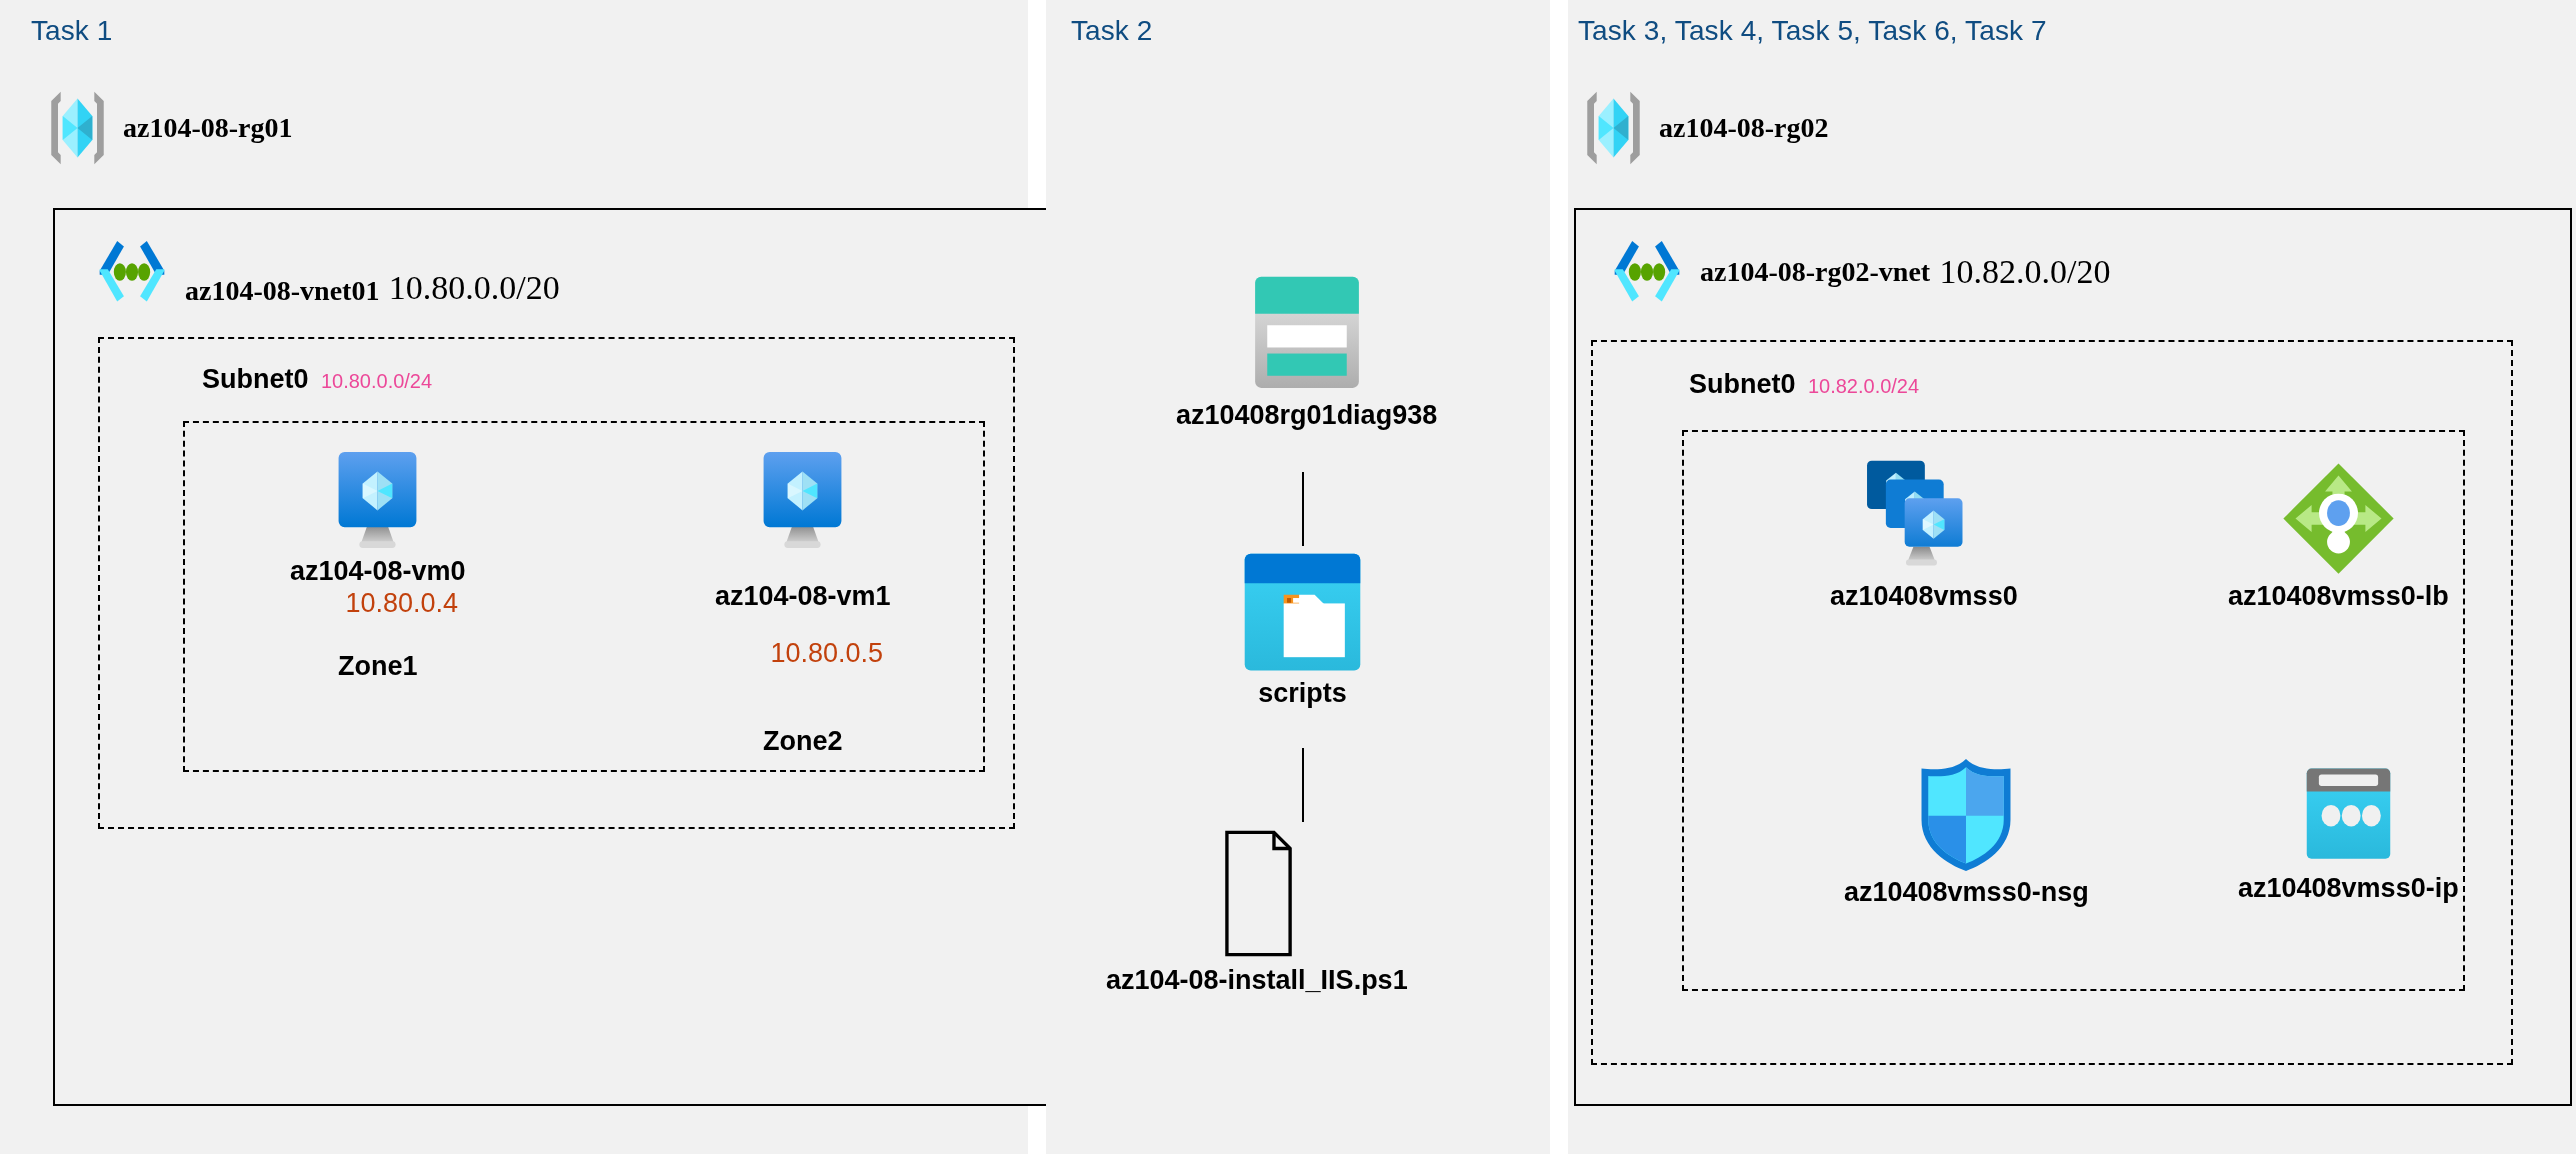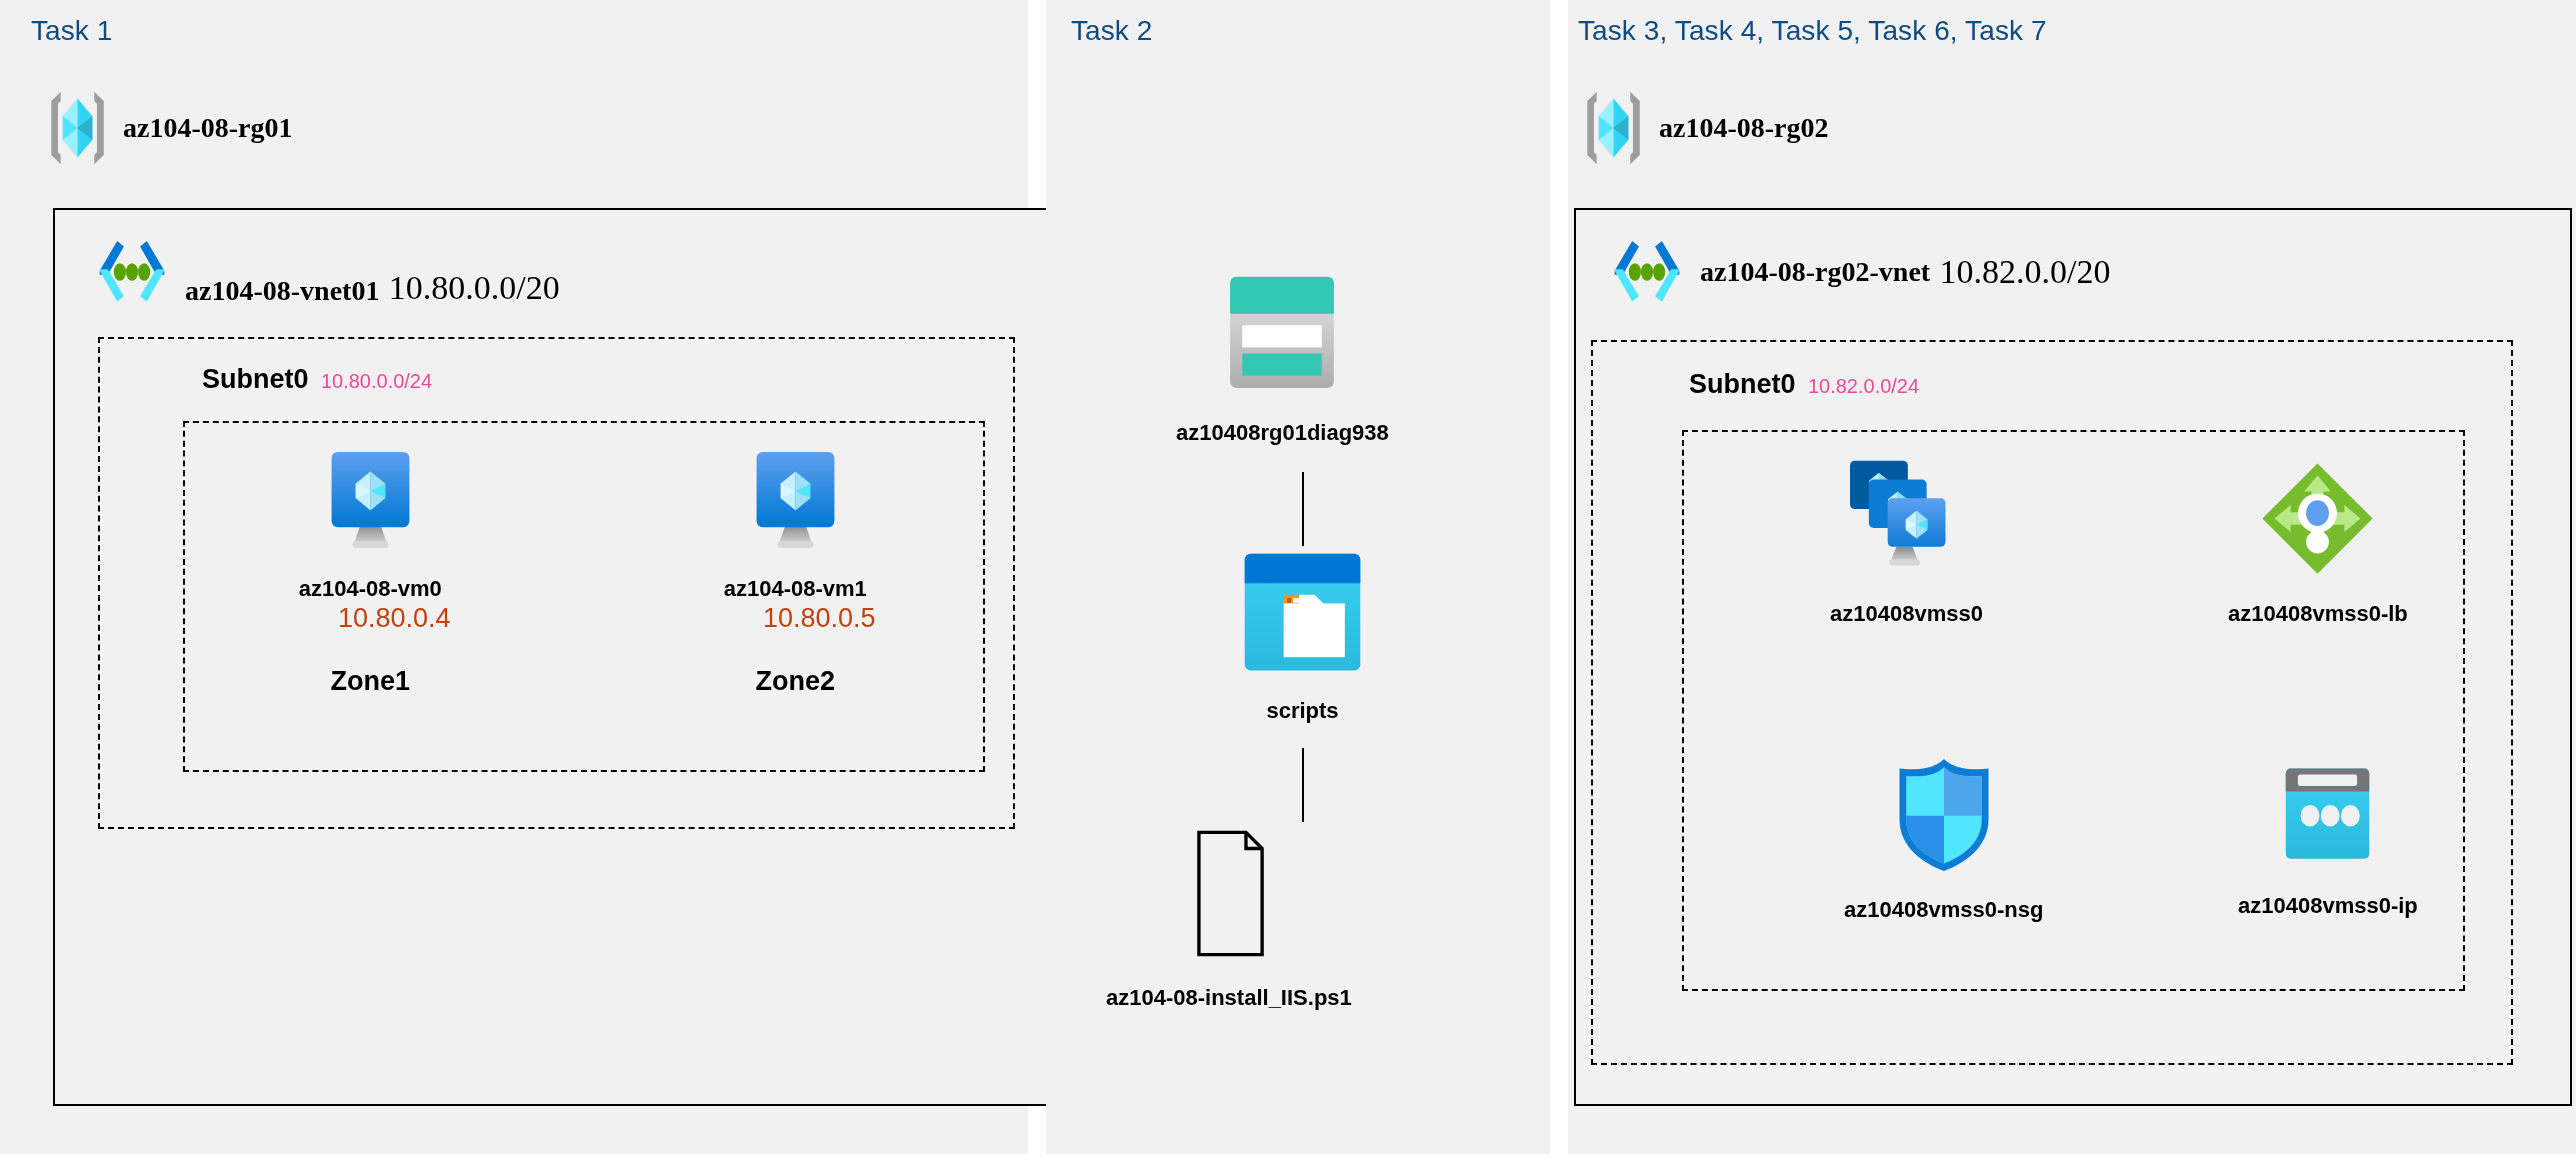--- a/index.html
+++ b/index.html
@@ -15,21 +15,21 @@
   }
   .solidbox{position:absolute;border:2.7px solid #000;background:#f1f1f1;box-sizing:border-box;}
   .dashbox{position:absolute;border:2.7px dashed #000;background:transparent;box-sizing:border-box;}
   .hdr{position:absolute;display:flex;align-items:center;white-space:nowrap;font-family:Liberation Serif, serif;}
   .hdr .nm{font-size:28px;font-weight:bold;color:#000;}
   .hdr .cidr{font-size:34px;font-weight:normal;color:#000;margin-left:9.4px;}
   .lbl-bold{font-size:27px;font-weight:bold;color:#000;white-space:nowrap;}
   .lbl-norm{font-size:20px;font-weight:normal;color:#ec4899;white-space:nowrap;}
   .subhdr{position:absolute;white-space:nowrap;}
   .node{position:absolute;display:flex;flex-direction:column;align-items:center;}
-  .node .cap{font-size:22px;font-weight:bold;color:#000;white-space:nowrap;margin-top:22px;text-align:center;}
+  .node .cap{font-size:27px;font-weight:bold;color:#000;white-space:nowrap;margin-top:2px;text-align:center;}
   .node .cap2{font-size:27px;font-weight:normal;color:#c2410c;white-space:nowrap;text-align:center;margin-top:1.3px;margin-left:48px;}
   .node .zone{font-size:27px;font-weight:bold;color:#000;white-space:nowrap;text-align:center;margin-top:32px;}
   .conn{position:absolute;background:#000;width:2px;}
   svg{display:block;}
 </style>
 </head>
 <body>
 
 <div class="panel" style="left:0;top:0;width:1028px;height:1154px;"></div>
 
@@ -96,21 +96,21 @@
       <path d="M75 32 L97 50 L97 72 L75 90 L75 61 Z" fill="#9ee0f5"></path>
       <path d="M53 50 L75 61 L53 72 Z" fill="#d9f7ff"></path>
       <path d="M97 50 L75 61 L97 72 Z" fill="#50e6ff"></path>
     </svg>
   </span>
   <span class="cap">az104-08-vm0</span>
   <span class="cap2">10.80.0.4</span>
   <span class="zone">Zone1</span>
 </div>
 
-<div class="node" style="left:715px;top:450px;">
+<div class="node" style="left:715px;top:450px;gap:25px;">
   <span>
     <svg width="101" height="104" viewBox="0 0 150 155">
       <defs>
         <linearGradient id="vmg1" x1="0" y1="0" x2="0" y2="1">
           <stop offset="0" stop-color="#5ea0ef"></stop>
             <stop offset="1" stop-color="#0078d4"></stop>
         </linearGradient>
         <linearGradient id="vms1" x1="0" y1="0" x2="0" y2="1">
           <stop offset="0" stop-color="#8a8a8a"></stop>
             <stop offset="1" stop-color="#d6d6d6"></stop>

